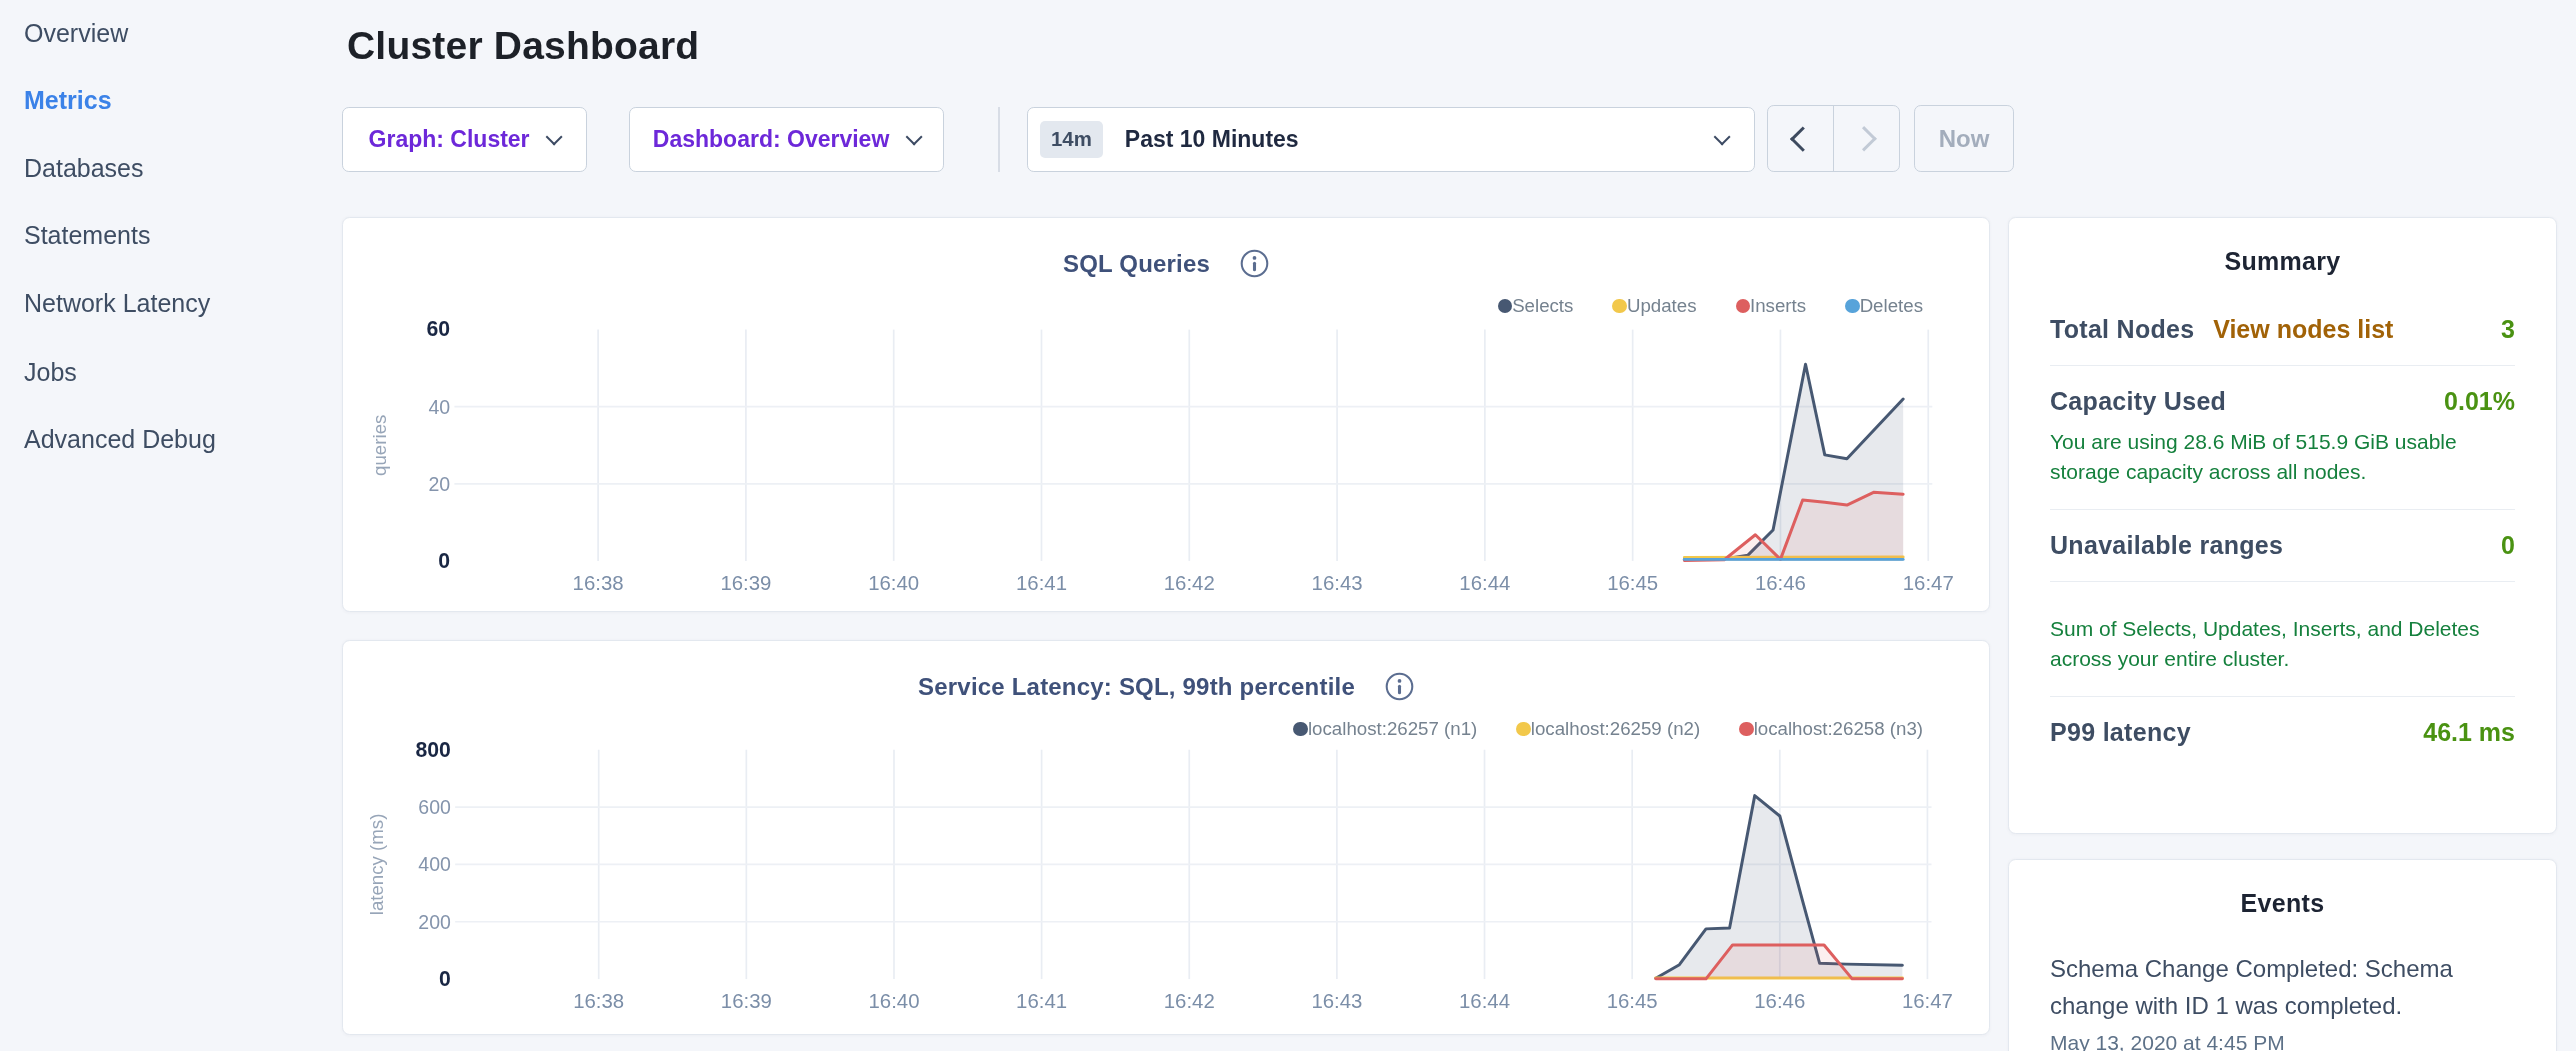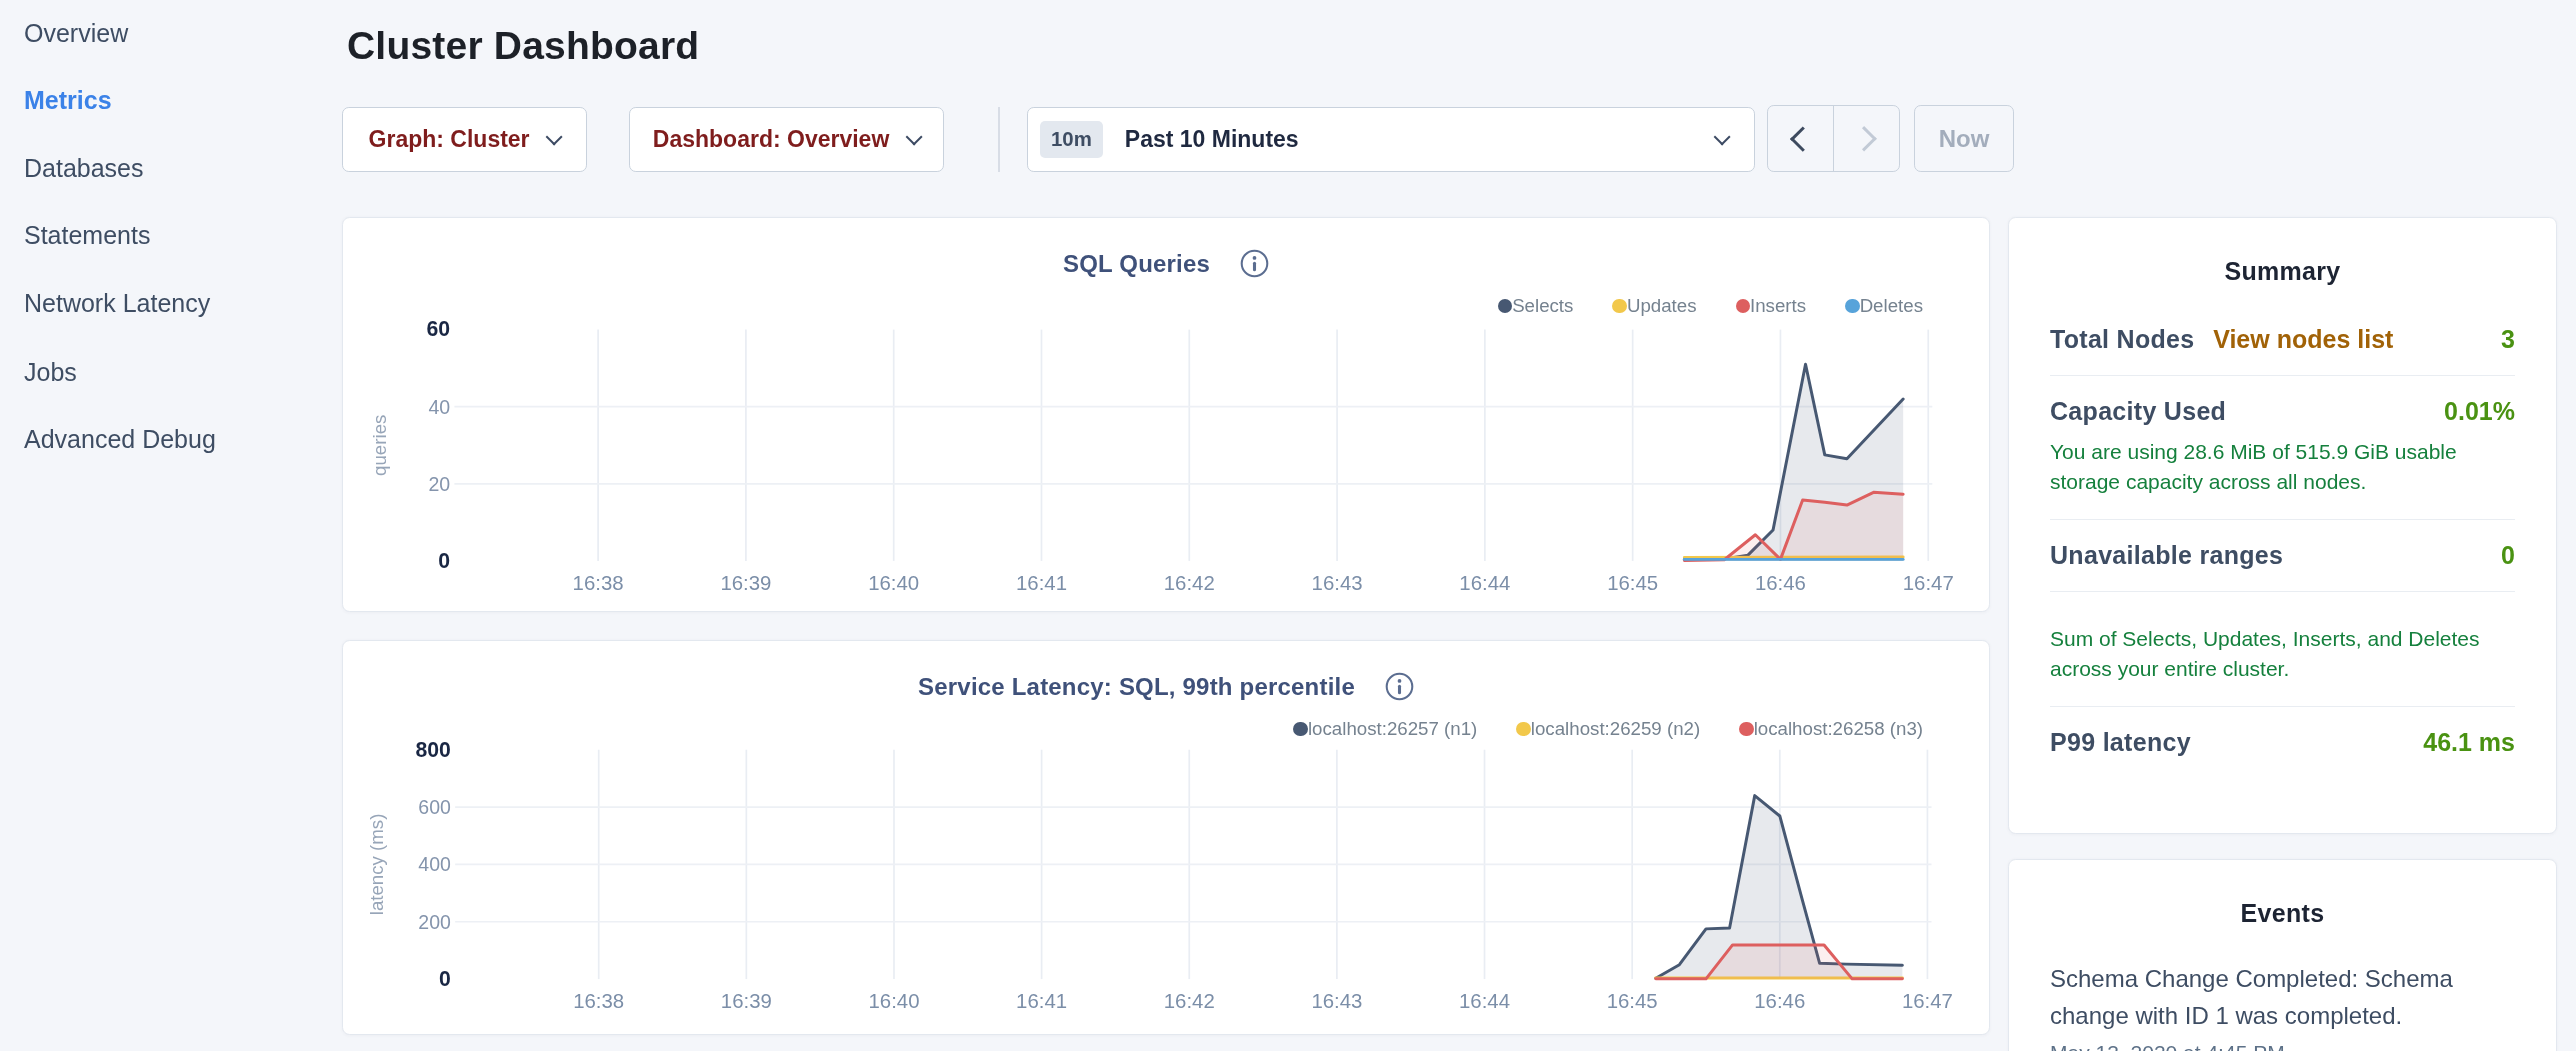--- a/index.html
+++ b/index.html
@@ -21,21 +21,21 @@
   
   .page-title{
     position:absolute;left:347px;top:24px;margin:0;
     font-size:39px;font-weight:700;color:#1d2128;letter-spacing:0.2px;
   }
   
   .dd{
     position:absolute;top:107px;height:65px;
     background:#fff;border:1.7px solid #c9d2dd;border-radius:6.8px;
     display:flex;align-items:center;justify-content:center;gap:18.7px;
-    font-size:23px;font-weight:700;color:#7f1d1d;cursor:pointer;
+    font-size:23px;font-weight:700;color:#6d28d9;cursor:pointer;
     font-family:inherit;
   }
   .dd1{left:342px;width:245px;}
   .dd2{left:629px;width:315px;}
   .chev{display:inline-block;width:10.2px;height:10.2px;border-right:2.6px solid #3c4a63;border-bottom:2.6px solid #3c4a63;transform:rotate(45deg);margin-top:-5.1px;}
   .vdivider{position:absolute;left:998px;top:107px;width:1.7px;height:65px;background:#d8dde6;}
   .timepicker{
     position:absolute;left:1027px;top:107px;width:728px;height:65px;
     background:#fff;border:1.7px solid #c9d2dd;border-radius:6.8px;
     display:flex;align-items:center;cursor:pointer;box-sizing:border-box;padding:0 25.5px 0 12px;
@@ -74,21 +74,21 @@
   .legend{
     position:absolute;top:77px;right:66px;display:flex;align-items:center;gap:39px;
   }
   .legend-item{display:flex;align-items:center;gap:0;cursor:pointer;justify-content:flex-end;}
   .dot{width:14.5px;height:14.5px;border-radius:50%;background:#888;}
   .legend-label{font-size:18.7px;color:#75828f;}
   .chart-svg{position:absolute;left:0;top:0;}
   
   .summary-card{left:2008px;top:217px;width:549px;height:617px;}
   .events-card{left:2008px;top:859px;width:549px;height:238px;}
-  .panel-inner{padding:39px 41px 0 41px;}
+  .panel-inner{padding:29px 41px 0 41px;}
   .panel-title{margin:0 0 39px 0;text-align:center;font-size:25px;font-weight:700;color:#1d2433;letter-spacing:0.3px;}
   .srow{padding:21px 0;border-top:0.9px solid #e9edf2;}
   .srow.first{border-top:none;padding-top:0;}
   .srow-head{display:flex;align-items:baseline;}
   .srow-label{font-size:25px;font-weight:700;color:#3e4d63;letter-spacing:0.3px;white-space:nowrap;}
   .srow-link{font-size:25px;font-weight:600;color:#a16207;margin-left:18.7px;cursor:pointer;white-space:nowrap;}
   .srow-value{margin-left:auto;font-size:25px;font-weight:700;color:#4a9212;white-space:nowrap;}
   .srow-sub{margin-top:11px;font-size:21px;line-height:1.45;color:#15803d;}
   .event-item{margin-top:1.7px;}
   .event-text{font-size:24px;line-height:1.55;color:#3e4d63;}
@@ -112,21 +112,21 @@
 <button class="dd dd1">
   <span>Graph: Cluster</span>
   <span class="chev"></span>
 </button>
 <button class="dd dd2">
   <span>Dashboard: Overview</span>
   <span class="chev"></span>
 </button>
 <div class="vdivider"></div>
 <div class="timepicker">
-  <span class="time-badge">10m</span>
+  <span class="time-badge">14m</span>
   <span class="time-label">Past 10 Minutes</span>
   <span class="chev"></span>
 </div>
 <div class="arrow-group">
   <button class="arrow-btn">
     <span class="chev-left"></span>
   </button>
   <button class="arrow-btn">
     <span class="chev-right"></span>
   </button>

